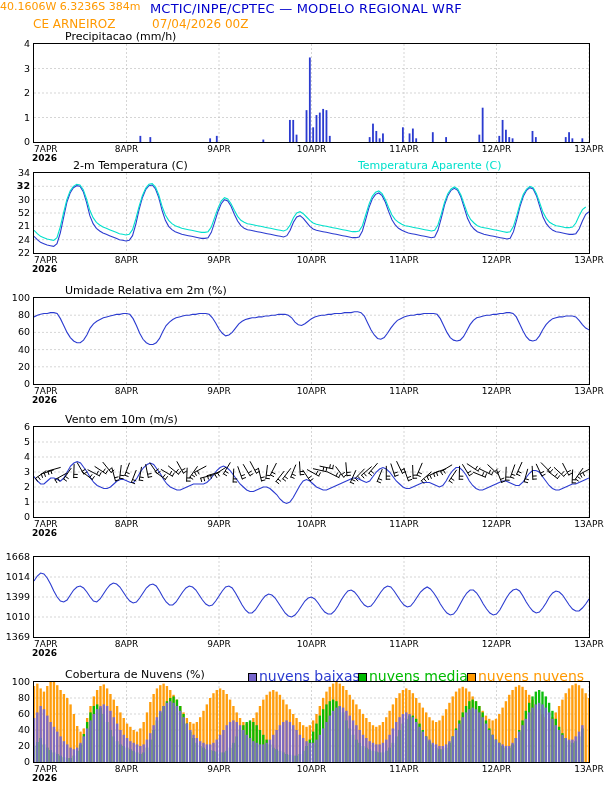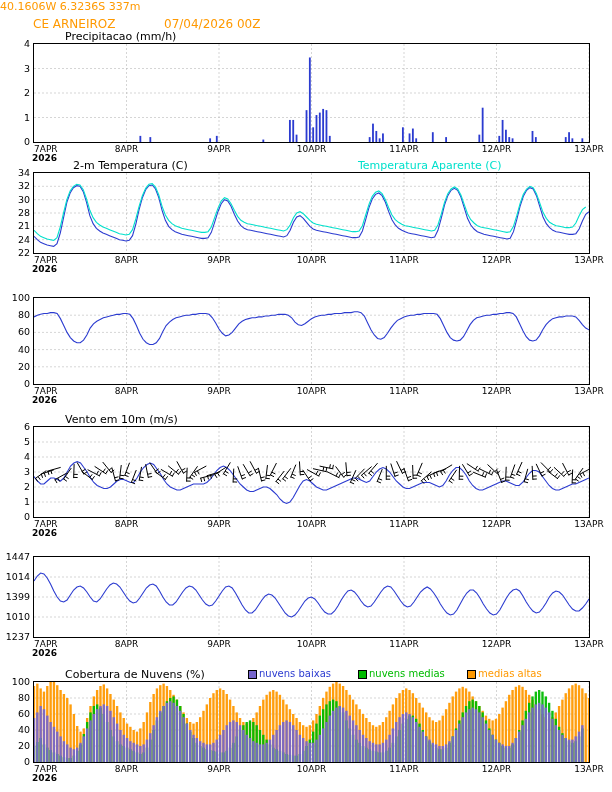--- a/index.html
+++ b/index.html
@@ -1,42 +1,43 @@
 <!DOCTYPE html>
 <html><head>
 <meta charset="utf-8">
 <style>
   html,body{margin:0;padding:0;background:#ffffff;}
   body{width:612px;height:792px;position:relative;font-family:"DejaVu Sans",sans-serif;}
   .root{position:absolute;left:0;top:0;width:612px;height:792px;}
   .hdr-title{position:absolute;left:0;top:1px;width:612px;text-align:center;color:#0000cc;font-size:13px;letter-spacing:.2px;font-family:"DejaVu Sans",sans-serif;}
   .hdr-sub{position:absolute;top:17px;color:#ff9900;font-size:12px;}
   .hdr-station{left:33px;}
-  .hdr-date{left:164px;text-align:right;}
+  .hdr-date{left:152px;text-align:right;}
   .hdr-coord{left:362px;top:33px;color:#ff9900;font-size:11px;}
 
   .panel{position:absolute;left:33px;}
   .plotbox{position:absolute;left:0;top:0;border:1px solid #000;background:#fff;box-sizing:border-box;}
   .ptitle{position:absolute;font-size:11px;color:#000;white-space:nowrap;}
   .ylab{position:absolute;right:100%;margin-right:3px;font-size:9.5px;color:#000;line-height:1;transform:translateY(-50%);white-space:nowrap;}
   .xlab{position:absolute;top:100%;margin-top:1px;font-size:9px;color:#000;transform:translateX(-50%);white-space:nowrap;}
   .xlab.first{transform:translateX(0);}
   .yearlab{position:absolute;top:100%;margin-top:10px;left:-1px;font-size:9px;font-weight:bold;color:#000;}
   svg{display:block;}
-  .legend{position:absolute;font-size:10px;white-space:nowrap;}
+  .legend{position:absolute;font-size:14px;white-space:nowrap;}
   .sw{display:inline-block;width:7px;height:7px;border:1px solid #000;margin-right:2px;vertical-align:middle;}
 </style>
 </head>
 <body>
 
 <div class="root">
 
+  <div class="hdr-title">MCTIC/INPE/CPTEC — MODELO REGIONAL WRF</div>
   <div class="hdr-sub hdr-station">CE ARNEIROZ</div>
   <div class="hdr-sub hdr-date">07/04/2026 00Z</div>
-  <div class="hdr-coord">40.1606W 6.3236S 337m</div>
+  <div class="hdr-coord">40.1606W 6.3236S 384m</div>
 
   <div class="panel" id="p0" style="top:43px;width:557px;height:100px;">
     <div class="plotbox" style="width:557px;height:100px;">
       <svg id="svg0" width="555" height="98" viewBox="0 0 555 98">
           <line x1="92.5" y1="0" x2="92.5" y2="98" stroke="#b9b9b9" stroke-width="0.6" stroke-dasharray="2 2"></line>
           <line x1="185.0" y1="0" x2="185.0" y2="98" stroke="#b9b9b9" stroke-width="0.6" stroke-dasharray="2 2"></line>
           <line x1="277.5" y1="0" x2="277.5" y2="98" stroke="#b9b9b9" stroke-width="0.6" stroke-dasharray="2 2"></line>
           <line x1="370.0" y1="0" x2="370.0" y2="98" stroke="#b9b9b9" stroke-width="0.6" stroke-dasharray="2 2"></line>
           <line x1="462.5" y1="0" x2="462.5" y2="98" stroke="#b9b9b9" stroke-width="0.6" stroke-dasharray="2 2"></line>
           <line x1="555.0" y1="0" x2="555.0" y2="98" stroke="#b9b9b9" stroke-width="0.6" stroke-dasharray="2 2"></line>
@@ -118,23 +119,23 @@
           <path d="M0.00 63.33 L3.28 66.67 L6.57 69.33 L9.85 70.67 L13.14 72.00 L16.42 72.67 L19.70 73.33 L22.99 70.67 L26.27 60.00 L29.56 44.67 L32.84 29.33 L36.12 20.00 L39.41 14.67 L42.69 12.67 L45.98 13.33 L49.26 18.67 L52.54 29.33 L55.83 42.67 L59.11 50.67 L62.40 55.33 L65.68 58.00 L68.96 60.00 L72.25 61.33 L75.53 62.67 L78.82 64.00 L82.10 65.33 L85.38 66.67 L88.67 67.33 L91.95 68.00 L95.24 67.33 L98.52 62.67 L101.80 51.33 L105.09 36.67 L108.37 24.67 L111.66 16.67 L114.94 12.67 L118.22 12.00 L121.51 16.00 L124.79 24.67 L128.08 37.33 L131.36 47.33 L134.64 53.33 L137.93 56.67 L141.21 58.67 L144.50 60.00 L147.78 61.33 L151.07 62.00 L154.35 62.67 L157.63 63.33 L160.92 64.00 L164.20 64.67 L167.49 65.33 L170.77 65.33 L174.05 64.67 L177.34 59.33 L180.62 49.33 L183.91 38.67 L187.19 30.67 L190.47 26.67 L193.76 28.00 L197.04 33.33 L200.33 41.33 L203.61 48.00 L206.89 52.67 L210.18 55.33 L213.46 56.67 L216.75 57.33 L220.03 58.00 L223.31 58.67 L226.60 59.33 L229.88 60.00 L233.17 60.67 L236.45 61.33 L239.73 62.00 L243.02 62.67 L246.30 63.33 L249.59 64.00 L252.87 62.67 L256.15 57.33 L259.44 49.33 L262.72 44.00 L266.01 42.67 L269.29 45.33 L272.57 49.33 L275.86 53.33 L279.14 56.00 L282.43 57.33 L285.71 58.00 L288.99 58.67 L292.28 59.33 L295.56 60.00 L298.85 60.67 L302.13 61.33 L305.41 62.00 L308.70 62.67 L311.98 63.33 L315.27 64.00 L318.55 64.67 L321.83 64.67 L325.12 64.00 L328.40 58.00 L331.69 46.67 L334.97 34.67 L338.25 26.00 L341.54 21.33 L344.82 20.00 L348.11 22.67 L351.39 29.33 L354.67 38.67 L357.96 46.67 L361.24 52.00 L364.53 55.33 L367.81 57.33 L371.09 58.67 L374.38 60.00 L377.66 60.67 L380.95 61.33 L384.23 62.00 L387.51 62.67 L390.80 63.33 L394.08 64.00 L397.37 64.67 L400.65 64.00 L403.93 57.33 L407.22 45.33 L410.50 32.00 L413.79 22.67 L417.07 17.33 L420.36 15.33 L423.64 17.33 L426.92 24.00 L430.21 34.67 L433.49 45.33 L436.78 52.00 L440.06 56.00 L443.34 58.67 L446.63 60.00 L449.91 61.33 L453.20 62.00 L456.48 62.67 L459.76 63.33 L463.05 64.00 L466.33 64.67 L469.62 65.33 L472.90 66.00 L476.18 65.33 L479.47 58.67 L482.75 46.67 L486.04 33.33 L489.32 23.33 L492.60 17.33 L495.89 14.67 L499.17 16.00 L502.46 22.67 L505.74 33.33 L509.02 44.00 L512.31 50.67 L515.59 54.67 L518.88 57.33 L522.16 58.67 L525.44 59.33 L528.73 60.00 L532.01 60.67 L535.30 61.33 L538.58 61.33 L541.86 60.67 L545.15 56.00 L548.43 48.00 L551.72 41.33 L555.00 38.67 " fill="none" stroke="#2b3bd0" stroke-width="1.1"></path>
           <path d="M0.00 57.33 L3.28 60.67 L6.57 63.33 L9.85 64.67 L13.14 66.00 L16.42 66.67 L19.70 67.33 L22.99 64.67 L26.27 54.00 L29.56 40.00 L32.84 26.67 L36.12 18.00 L39.41 13.33 L42.69 11.33 L45.98 12.00 L49.26 16.67 L52.54 26.00 L55.83 37.33 L59.11 44.67 L62.40 49.33 L65.68 52.00 L68.96 54.00 L72.25 55.33 L75.53 56.67 L78.82 58.00 L82.10 59.33 L85.38 60.67 L88.67 61.33 L91.95 62.00 L95.24 61.33 L98.52 56.67 L101.80 46.00 L105.09 33.33 L108.37 22.67 L111.66 15.33 L114.94 11.33 L118.22 10.67 L121.51 14.00 L124.79 22.00 L128.08 33.33 L131.36 42.00 L134.64 47.33 L137.93 50.67 L141.21 52.67 L144.50 54.00 L147.78 55.33 L151.07 56.00 L154.35 56.67 L157.63 57.33 L160.92 58.00 L164.20 58.67 L167.49 59.33 L170.77 59.33 L174.05 58.67 L177.34 54.00 L180.62 44.67 L183.91 35.33 L187.19 28.00 L190.47 24.67 L193.76 26.00 L197.04 30.67 L200.33 37.33 L203.61 43.33 L206.89 47.33 L210.18 49.33 L213.46 50.67 L216.75 51.33 L220.03 52.00 L223.31 52.67 L226.60 53.33 L229.88 54.00 L233.17 54.67 L236.45 55.33 L239.73 56.00 L243.02 56.67 L246.30 57.33 L249.59 58.00 L252.87 56.67 L256.15 52.00 L259.44 44.67 L262.72 40.00 L266.01 38.67 L269.29 40.67 L272.57 44.00 L275.86 47.33 L279.14 50.00 L282.43 51.33 L285.71 52.00 L288.99 52.67 L292.28 53.33 L295.56 54.00 L298.85 54.67 L302.13 55.33 L305.41 56.00 L308.70 56.67 L311.98 57.33 L315.27 58.00 L318.55 58.67 L321.83 58.67 L325.12 58.00 L328.40 52.67 L331.69 42.00 L334.97 31.33 L338.25 23.33 L341.54 19.33 L344.82 18.00 L348.11 20.67 L351.39 26.67 L354.67 34.67 L357.96 42.00 L361.24 46.67 L364.53 49.33 L367.81 51.33 L371.09 52.67 L374.38 53.33 L377.66 54.00 L380.95 54.67 L384.23 55.33 L387.51 56.00 L390.80 56.67 L394.08 57.33 L397.37 58.00 L400.65 57.33 L403.93 52.00 L407.22 41.33 L410.50 29.33 L413.79 20.67 L417.07 16.00 L420.36 14.00 L423.64 16.00 L426.92 22.00 L430.21 31.33 L433.49 40.67 L436.78 46.67 L440.06 50.00 L443.34 52.67 L446.63 54.00 L449.91 54.67 L453.20 55.33 L456.48 56.00 L459.76 56.67 L463.05 57.33 L466.33 58.00 L469.62 58.67 L472.90 59.33 L476.18 58.67 L479.47 53.33 L482.75 42.67 L486.04 30.67 L489.32 21.33 L492.60 16.00 L495.89 13.33 L499.17 14.67 L502.46 20.67 L505.74 30.00 L509.02 39.33 L512.31 45.33 L515.59 49.33 L518.88 51.33 L522.16 52.67 L525.44 53.33 L528.73 54.00 L532.01 54.67 L535.30 54.67 L538.58 54.00 L541.86 50.00 L545.15 42.67 L548.43 36.67 L551.72 34.00 " fill="none" stroke="#00e0cc" stroke-width="1.1"></path>
         </svg>
     </div>
     <div class="ptitle" style="left:40px;top:-13px;">2-m Temperatura (C)</div>
     <div class="ptitle" style="left:325px;top:-13px;color:#00e0cc;">Temperatura Aparente (C)</div>
     <div class="yearlab">2026</div>
   <div class="ylab" style="top: 81px;">22</div>
       <div class="ylab" style="top: 67.6667px;">24</div>
       <div class="ylab" style="top: 54.3333px;">21</div>
-      <div class="ylab" style="top: 41px;">28</div>
+      <div class="ylab" style="top: 41px;">52</div>
       <div class="ylab" style="top: 27.6667px;">30</div>
-      <div class="ylab" style="top: 14.3333px;">32</div>
+      <div class="ylab" style="top: 14.3333px; font-weight: bold;">32</div>
       <div class="ylab" style="top: 1px;">34</div>
       <div class="xlab first" style="left: 1px;">7APR</div>
       <div class="xlab" style="left: 93.5px;">8APR</div>
       <div class="xlab" style="left: 186px;">9APR</div>
       <div class="xlab" style="left: 278.5px;">10APR</div>
       <div class="xlab" style="left: 371px;">11APR</div>
       <div class="xlab" style="left: 463.5px;">12APR</div>
       <div class="xlab" style="left: 556px;">13APR</div>
     </div>
 
@@ -147,20 +148,21 @@
           <line x1="370.0" y1="0" x2="370.0" y2="86" stroke="#b9b9b9" stroke-width="0.6" stroke-dasharray="2 2"></line>
           <line x1="462.5" y1="0" x2="462.5" y2="86" stroke="#b9b9b9" stroke-width="0.6" stroke-dasharray="2 2"></line>
           <line x1="555.0" y1="0" x2="555.0" y2="86" stroke="#b9b9b9" stroke-width="0.6" stroke-dasharray="2 2"></line>
           <line x1="0" y1="68.8" x2="555" y2="68.8" stroke="#b9b9b9" stroke-width="0.6" stroke-dasharray="2 2"></line>
           <line x1="0" y1="51.6" x2="555" y2="51.6" stroke="#b9b9b9" stroke-width="0.6" stroke-dasharray="2 2"></line>
           <line x1="0" y1="34.4" x2="555" y2="34.4" stroke="#b9b9b9" stroke-width="0.6" stroke-dasharray="2 2"></line>
           <line x1="0" y1="17.2" x2="555" y2="17.2" stroke="#b9b9b9" stroke-width="0.6" stroke-dasharray="2 2"></line>
           <path d="M0.00 18.92 L3.30 17.20 L6.61 16.34 L9.91 15.48 L13.21 15.48 L16.52 14.62 L19.82 14.62 L23.13 15.48 L26.43 20.64 L29.73 27.52 L33.04 34.40 L36.34 39.56 L39.64 43.00 L42.95 44.72 L46.25 44.72 L49.55 42.14 L52.86 36.98 L56.16 30.10 L59.46 25.80 L62.77 23.22 L66.07 21.50 L69.38 19.78 L72.68 18.92 L75.98 18.06 L79.29 17.20 L82.59 16.34 L85.89 16.34 L89.20 15.48 L92.50 15.48 L95.80 16.34 L99.11 20.64 L102.41 27.52 L105.71 35.26 L109.02 41.28 L112.32 44.72 L115.63 46.44 L118.93 46.44 L122.23 44.72 L125.54 40.42 L128.84 33.54 L132.14 27.52 L135.45 24.08 L138.75 21.50 L142.05 19.78 L145.36 18.92 L148.66 18.06 L151.96 17.20 L155.27 17.20 L158.57 16.34 L161.88 16.34 L165.18 15.48 L168.48 15.48 L171.79 15.48 L175.09 16.34 L178.39 19.78 L181.70 24.94 L185.00 30.96 L188.30 35.26 L191.61 37.84 L194.91 36.98 L198.21 34.40 L201.52 30.10 L204.82 25.80 L208.13 23.22 L211.43 21.50 L214.73 20.64 L218.04 19.78 L221.34 19.78 L224.64 18.92 L227.95 18.92 L231.25 18.06 L234.55 18.06 L237.86 17.20 L241.16 17.20 L244.46 16.34 L247.77 16.34 L251.07 16.34 L254.38 17.20 L257.68 19.78 L260.98 24.08 L264.29 26.66 L267.59 27.52 L270.89 25.80 L274.20 23.22 L277.50 20.64 L280.80 18.92 L284.11 18.06 L287.41 17.20 L290.71 17.20 L294.02 16.34 L297.32 16.34 L300.63 15.48 L303.93 15.48 L307.23 15.48 L310.54 14.62 L313.84 14.62 L317.14 14.62 L320.45 13.76 L323.75 13.76 L327.05 14.62 L330.36 18.06 L333.66 24.94 L336.96 31.82 L340.27 36.98 L343.57 40.42 L346.88 41.28 L350.18 39.56 L353.48 35.26 L356.79 30.10 L360.09 25.80 L363.39 22.36 L366.70 20.64 L370.00 18.92 L373.30 18.06 L376.61 17.20 L379.91 17.20 L383.21 16.34 L386.52 16.34 L389.82 15.48 L393.13 15.48 L396.43 15.48 L399.73 15.48 L403.04 16.34 L406.34 20.64 L409.64 27.52 L412.95 34.40 L416.25 39.56 L419.55 42.14 L422.86 43.00 L426.16 42.14 L429.46 38.70 L432.77 32.68 L436.07 26.66 L439.38 22.36 L442.68 19.78 L445.98 18.92 L449.29 18.06 L452.59 17.20 L455.89 17.20 L459.20 16.34 L462.50 16.34 L465.80 15.48 L469.11 15.48 L472.41 14.62 L475.71 14.62 L479.02 15.48 L482.32 18.92 L485.63 25.80 L488.93 32.68 L492.23 38.70 L495.54 42.14 L498.84 43.00 L502.14 42.14 L505.45 37.84 L508.75 31.82 L512.05 26.66 L515.36 23.22 L518.66 20.64 L521.96 19.78 L525.27 18.92 L528.57 18.92 L531.88 18.06 L535.18 18.06 L538.48 18.06 L541.79 18.92 L545.09 22.36 L548.39 26.66 L551.70 30.10 L555.00 31.82 " fill="none" stroke="#2b3bd0" stroke-width="1.1"></path>
         </svg>
     </div>
+    <div class="ptitle" style="left:32px;top:-13px;">Umidade Relativa em 2m (%)</div>
     <div class="yearlab">2026</div>
   <div class="ylab" style="top: 87px;">0</div>
       <div class="ylab" style="top: 69.8px;">20</div>
       <div class="ylab" style="top: 52.6px;">40</div>
       <div class="ylab" style="top: 35.4px;">60</div>
       <div class="ylab" style="top: 18.2px;">80</div>
       <div class="ylab" style="top: 1px;">100</div>
       <div class="xlab first" style="left: 1px;">7APR</div>
       <div class="xlab" style="left: 93.5px;">8APR</div>
       <div class="xlab" style="left: 186px;">9APR</div>
@@ -463,25 +465,25 @@
           <line x1="370.0" y1="0" x2="370.0" y2="80" stroke="#b9b9b9" stroke-width="0.6" stroke-dasharray="2 2"></line>
           <line x1="462.5" y1="0" x2="462.5" y2="80" stroke="#b9b9b9" stroke-width="0.6" stroke-dasharray="2 2"></line>
           <line x1="555.0" y1="0" x2="555.0" y2="80" stroke="#b9b9b9" stroke-width="0.6" stroke-dasharray="2 2"></line>
           <line x1="0" y1="60.0" x2="555" y2="60.0" stroke="#b9b9b9" stroke-width="0.6" stroke-dasharray="2 2"></line>
           <line x1="0" y1="40.0" x2="555" y2="40.0" stroke="#b9b9b9" stroke-width="0.6" stroke-dasharray="2 2"></line>
           <line x1="0" y1="20.0" x2="555" y2="20.0" stroke="#b9b9b9" stroke-width="0.6" stroke-dasharray="2 2"></line>
           <path d="M0.00 24.00 L3.30 19.00 L6.61 16.00 L9.91 17.00 L13.21 21.00 L16.52 27.00 L19.82 34.00 L23.13 40.00 L26.43 44.00 L29.73 45.00 L33.04 43.00 L36.34 38.00 L39.64 33.00 L42.95 30.00 L46.25 29.00 L49.55 31.00 L52.86 35.00 L56.16 40.00 L59.46 44.00 L62.77 45.00 L66.07 42.00 L69.38 37.00 L72.68 32.00 L75.98 28.00 L79.29 26.00 L82.59 27.00 L85.89 30.00 L89.20 35.00 L92.50 40.00 L95.80 44.00 L99.11 46.00 L102.41 45.00 L105.71 41.00 L109.02 36.00 L112.32 31.00 L115.63 28.00 L118.93 27.00 L122.23 29.00 L125.54 34.00 L128.84 40.00 L132.14 45.00 L135.45 48.00 L138.75 48.00 L142.05 45.00 L145.36 40.00 L148.66 35.00 L151.96 31.00 L155.27 29.00 L158.57 30.00 L161.88 33.00 L165.18 38.00 L168.48 43.00 L171.79 47.00 L175.09 49.00 L178.39 48.00 L181.70 44.00 L185.00 39.00 L188.30 34.00 L191.61 30.00 L194.91 29.00 L198.21 31.00 L201.52 36.00 L204.82 42.00 L208.13 48.00 L211.43 53.00 L214.73 56.00 L218.04 56.00 L221.34 53.00 L224.64 48.00 L227.95 43.00 L231.25 39.00 L234.55 37.00 L237.86 38.00 L241.16 41.00 L244.46 46.00 L247.77 51.00 L251.07 56.00 L254.38 59.00 L257.68 60.00 L260.98 58.00 L264.29 54.00 L267.59 49.00 L270.89 44.00 L274.20 41.00 L277.50 40.00 L280.80 42.00 L284.11 46.00 L287.41 51.00 L290.71 55.00 L294.02 57.00 L297.32 57.00 L300.63 54.00 L303.93 49.00 L307.23 43.00 L310.54 38.00 L313.84 34.00 L317.14 33.00 L320.45 35.00 L323.75 39.00 L327.05 44.00 L330.36 48.00 L333.66 50.00 L336.96 49.00 L340.27 45.00 L343.57 40.00 L346.88 35.00 L350.18 31.00 L353.48 29.00 L356.79 30.00 L360.09 34.00 L363.39 39.00 L366.70 44.00 L370.00 48.00 L373.30 50.00 L376.61 49.00 L379.91 45.00 L383.21 40.00 L386.52 35.00 L389.82 32.00 L393.13 30.00 L396.43 32.00 L399.73 36.00 L403.04 41.00 L406.34 47.00 L409.64 52.00 L412.95 56.00 L416.25 58.00 L419.55 57.00 L422.86 53.00 L426.16 47.00 L429.46 41.00 L432.77 36.00 L436.07 33.00 L439.38 33.00 L442.68 36.00 L445.98 41.00 L449.29 47.00 L452.59 52.00 L455.89 56.00 L459.20 58.00 L462.50 57.00 L465.80 53.00 L469.11 47.00 L472.41 41.00 L475.71 36.00 L479.02 33.00 L482.32 32.00 L485.63 34.00 L488.93 39.00 L492.23 45.00 L495.54 50.00 L498.84 54.00 L502.14 56.00 L505.45 55.00 L508.75 51.00 L512.05 46.00 L515.36 40.00 L518.66 36.00 L521.96 34.00 L525.27 35.00 L528.57 38.00 L531.88 43.00 L535.18 48.00 L538.48 52.00 L541.79 54.00 L545.09 54.00 L548.39 51.00 L551.70 47.00 L555.00 42.00 " fill="none" stroke="#2b3bd0" stroke-width="1.1"></path>
         </svg>
     </div>
     <div class="yearlab">2026</div>
-  <div class="ylab" style="top: 81px;">1237</div>
+  <div class="ylab" style="top: 81px;">1369</div>
       <div class="ylab" style="top: 61px;">1010</div>
       <div class="ylab" style="top: 41px;">1399</div>
       <div class="ylab" style="top: 21px;">1014</div>
-      <div class="ylab" style="top: 1px;">1447</div>
+      <div class="ylab" style="top: 1px;">1668</div>
       <div class="xlab first" style="left: 1px;">7APR</div>
       <div class="xlab" style="left: 93.5px;">8APR</div>
       <div class="xlab" style="left: 186px;">9APR</div>
       <div class="xlab" style="left: 278.5px;">10APR</div>
       <div class="xlab" style="left: 371px;">11APR</div>
       <div class="xlab" style="left: 463.5px;">12APR</div>
       <div class="xlab" style="left: 556px;">13APR</div>
     </div>
 
   <div class="panel" id="p5" style="top:681px;width:557px;height:82px;">
@@ -1000,21 +1002,21 @@
         </svg>
     </div>
     <div class="ptitle" style="left:32px;top:-13px;">Cobertura de Nuvens (%)</div>
     <div class="legend" style="left:215px;top:-13px;color:#2b3bd0;">
       <span class="sw" style="background:#7766cc;"></span><span>nuvens baixas</span>
     </div>
     <div class="legend" style="left:325px;top:-13px;color:#00bb00;">
       <span class="sw" style="background:#00bb00;"></span><span>nuvens medias</span>
     </div>
     <div class="legend" style="left:434px;top:-13px;color:#ff9900;">
-      <span class="sw" style="background:#ff9900;"></span><span>medias altas</span>
+      <span class="sw" style="background:#ff9900;"></span><span>nuvens nuvens</span>
     </div>
     <div class="yearlab">2026</div>
   <div class="ylab" style="top: 81px;">0</div>
       <div class="ylab" style="top: 65px;">20</div>
       <div class="ylab" style="top: 49px;">40</div>
       <div class="ylab" style="top: 33px;">60</div>
       <div class="ylab" style="top: 17px;">80</div>
       <div class="ylab" style="top: 1px;">100</div>
       <div class="xlab first" style="left: 1px;">7APR</div>
       <div class="xlab" style="left: 93.5px;">8APR</div>

